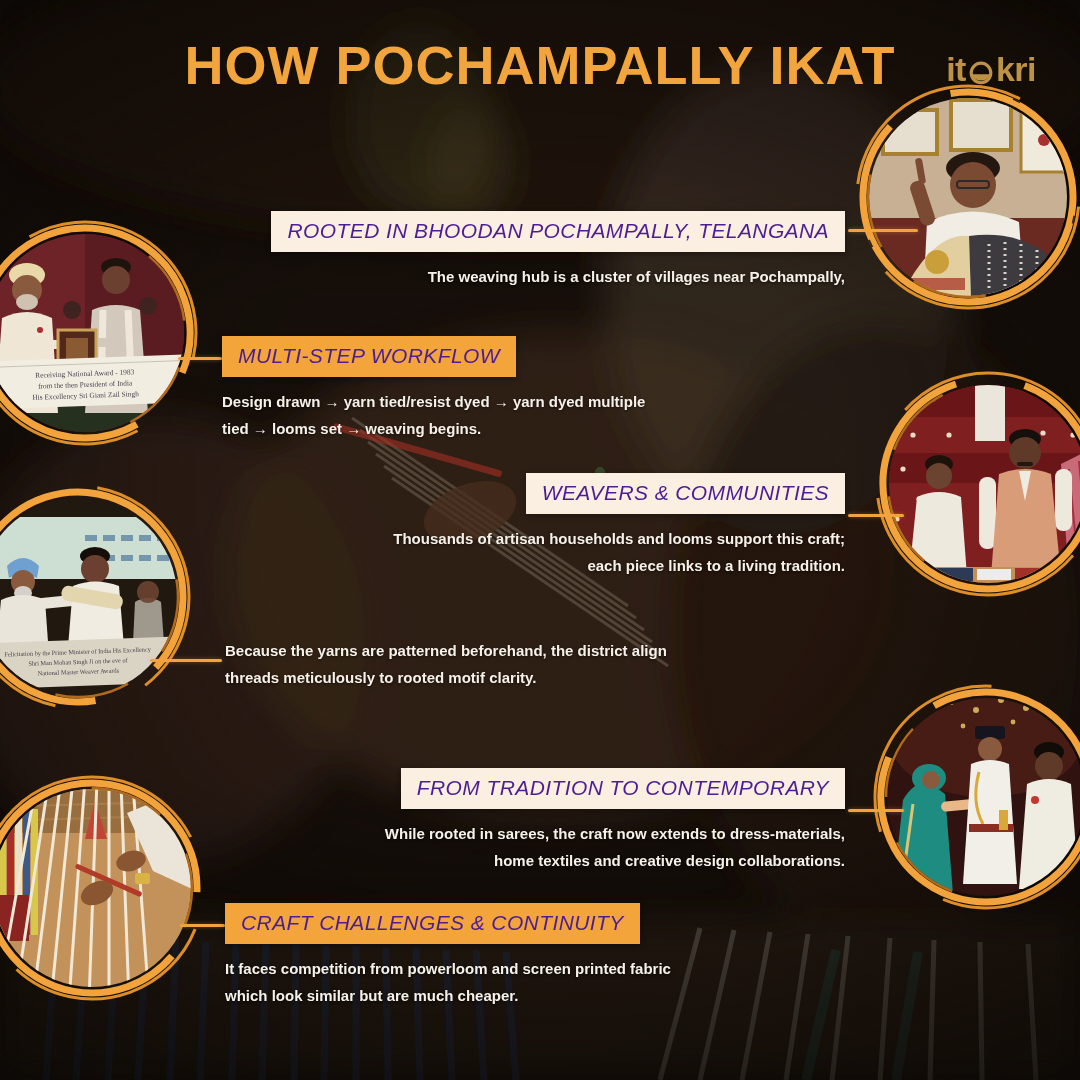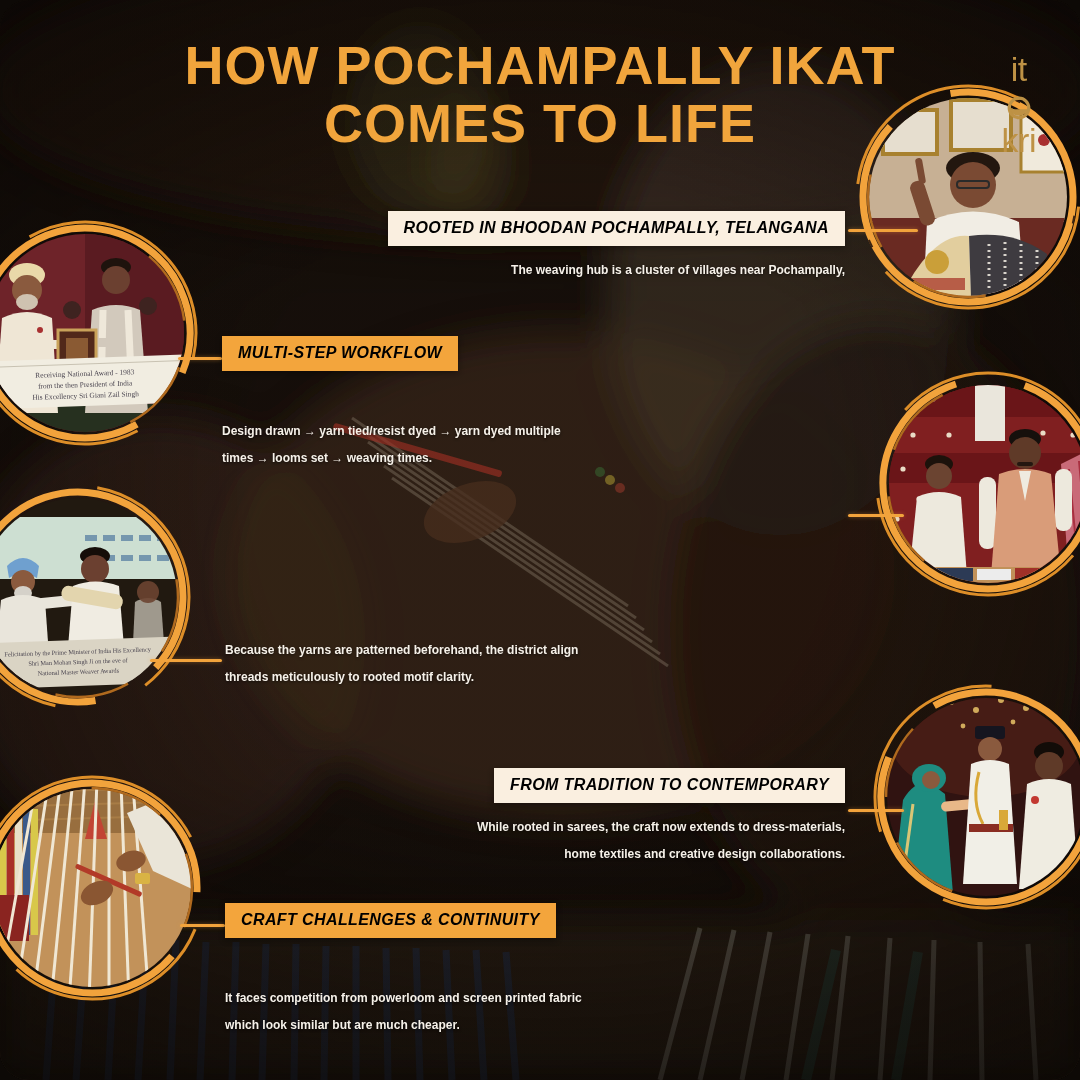--- a/index.html
+++ b/index.html
@@ -6,31 +6,31 @@
   #stage{position:relative;width:1080px;height:1080px;overflow:hidden;
          font-family:"Liberation Sans",sans-serif;background:#17100b;border-radius:29px;}
   .bg-art{position:absolute;inset:0;z-index:0;}
   .overlay{position:absolute;inset:0;z-index:0;
     background:
       radial-gradient(ellipse at 50% 45%, rgba(18,11,7,0) 38%, rgba(8,5,3,.55) 100%),
       linear-gradient(rgba(10,6,4,.40), rgba(10,6,4,.08) 28%, rgba(10,6,4,.08) 72%, rgba(6,4,2,.5));}
   .title{position:absolute;left:0;right:0;top:36px;z-index:4;text-align:center;
          font-weight:700;font-size:54px;line-height:58px;letter-spacing:1px;color:#F1A53C;}
   .logo{position:absolute;top:50px;right:44px;z-index:5;color:#BE9245;
-        font-weight:400;font-size:34px;letter-spacing:-.5px;display:flex;align-items:center;flex-direction:column;}
+        font-weight:700;font-size:34px;letter-spacing:-.5px;display:flex;align-items:center;}
   .logo svg{margin:4px 1px 0 1px;display:block;}
   .section{position:absolute;z-index:4;display:flex;flex-direction:column;}
   .section.right{right:235px;align-items:flex-end;text-align:right;}
-  .section.left{align-items:flex-start;text-align:left;gap:36px;}
-  .badge{display:inline-block;padding:8px 16px 9px 16px;font-style:italic;font-weight:700;
-         font-size:16px;letter-spacing:.4px;color:#000000;white-space:nowrap;
+  .section.left{align-items:flex-start;text-align:left;}
+  .badge{display:inline-block;padding:8px 16px 9px 16px;font-style:italic;font-weight:400;
+         font-size:21px;letter-spacing:.4px;color:#4c1d95;white-space:nowrap;
          box-shadow:0 2px 6px rgba(0,0,0,.35);}
   .badge.cream{background:#FAEFE0;}
   .badge.orange{background:#F3A53C;}
-  .body{margin-top:11px;font-weight:700;font-size:12px;line-height:27px;color:#F6F1E9;
+  .body{margin-top:11px;font-weight:700;font-size:15px;line-height:27px;color:#F6F1E9;
         text-shadow:0 1px 3px rgba(0,0,0,.6);}
   .bl{white-space:nowrap;}
   .dash{position:absolute;z-index:3;height:3px;background:#F2A33C;border-radius:2px;
         box-shadow:0 0 4px rgba(242,163,60,.4);}
   .photo{position:absolute;z-index:2;width:230px;height:230px;}
   .photo svg{display:block;width:230px;height:230px;}
   .cap{font-family:"Liberation Serif",serif;fill:#4A4550;}
 </style>
 </head>
 <body>
@@ -100,21 +100,20 @@
     </g>
     <g stroke="#2E5C52" stroke-width="10" opacity=".45">
       <line x1="806" y1="1080" x2="836" y2="950"></line>
         <line x1="896" y1="1080" x2="918" y2="952"></line>
     </g>
   </svg>
   <div class="overlay"></div>
 
   <div class="title">
     <div>HOW POCHAMPALLY IKAT</div>
-    <div>COMES TO LIFE</div>
   </div>
 
   <div class="logo">
     <span>it</span>
     <svg width="28" height="28" viewBox="0 0 30 30">
       <circle cx="15" cy="16" r="10.5" fill="none" stroke="#BE9245" stroke-width="3.4"></circle>
       <path d="M5.2 17.5 A10.5 10.5 0 0 0 24.8 17.5 Z" fill="#BE9245"></path>
     </svg>
     <span>kri</span>
   </div>
@@ -401,24 +400,31 @@
     <div class="badge cream">ROOTED IN BHOODAN POCHAMPALLY, TELANGANA</div>
     <div class="body">
       <div class="bl">The weaving hub is a cluster of villages near Pochampally,</div>
     </div>
   </div>
 
   <div class="section left" style="left:222px;top:336px">
     <div class="badge orange">MULTI-STEP WORKFLOW</div>
     <div class="body">
       <div class="bl">Design drawn → yarn tied/resist dyed → yarn dyed multiple</div>
-      <div class="bl">times → looms set → weaving times.</div>
-    </div>
-  </div>
-
+      <div class="bl">tied → looms set → weaving begins.</div>
+    </div>
+  </div>
+
+  <div class="section right" style="top:473px">
+    <div class="badge cream">WEAVERS &amp; COMMUNITIES</div>
+    <div class="body">
+      <div class="bl">Thousands of artisan households and looms support this craft;</div>
+      <div class="bl">each piece links to a living tradition.</div>
+    </div>
+  </div>
 
   <div class="section left" style="left:225px;top:626px">
     <div class="body">
       <div class="bl">Because the yarns are patterned beforehand, the district align</div>
       <div class="bl">threads meticulously to rooted motif clarity.</div>
     </div>
   </div>
 
   <div class="section right" style="top:768px">
     <div class="badge cream">FROM TRADITION TO CONTEMPORARY</div>

